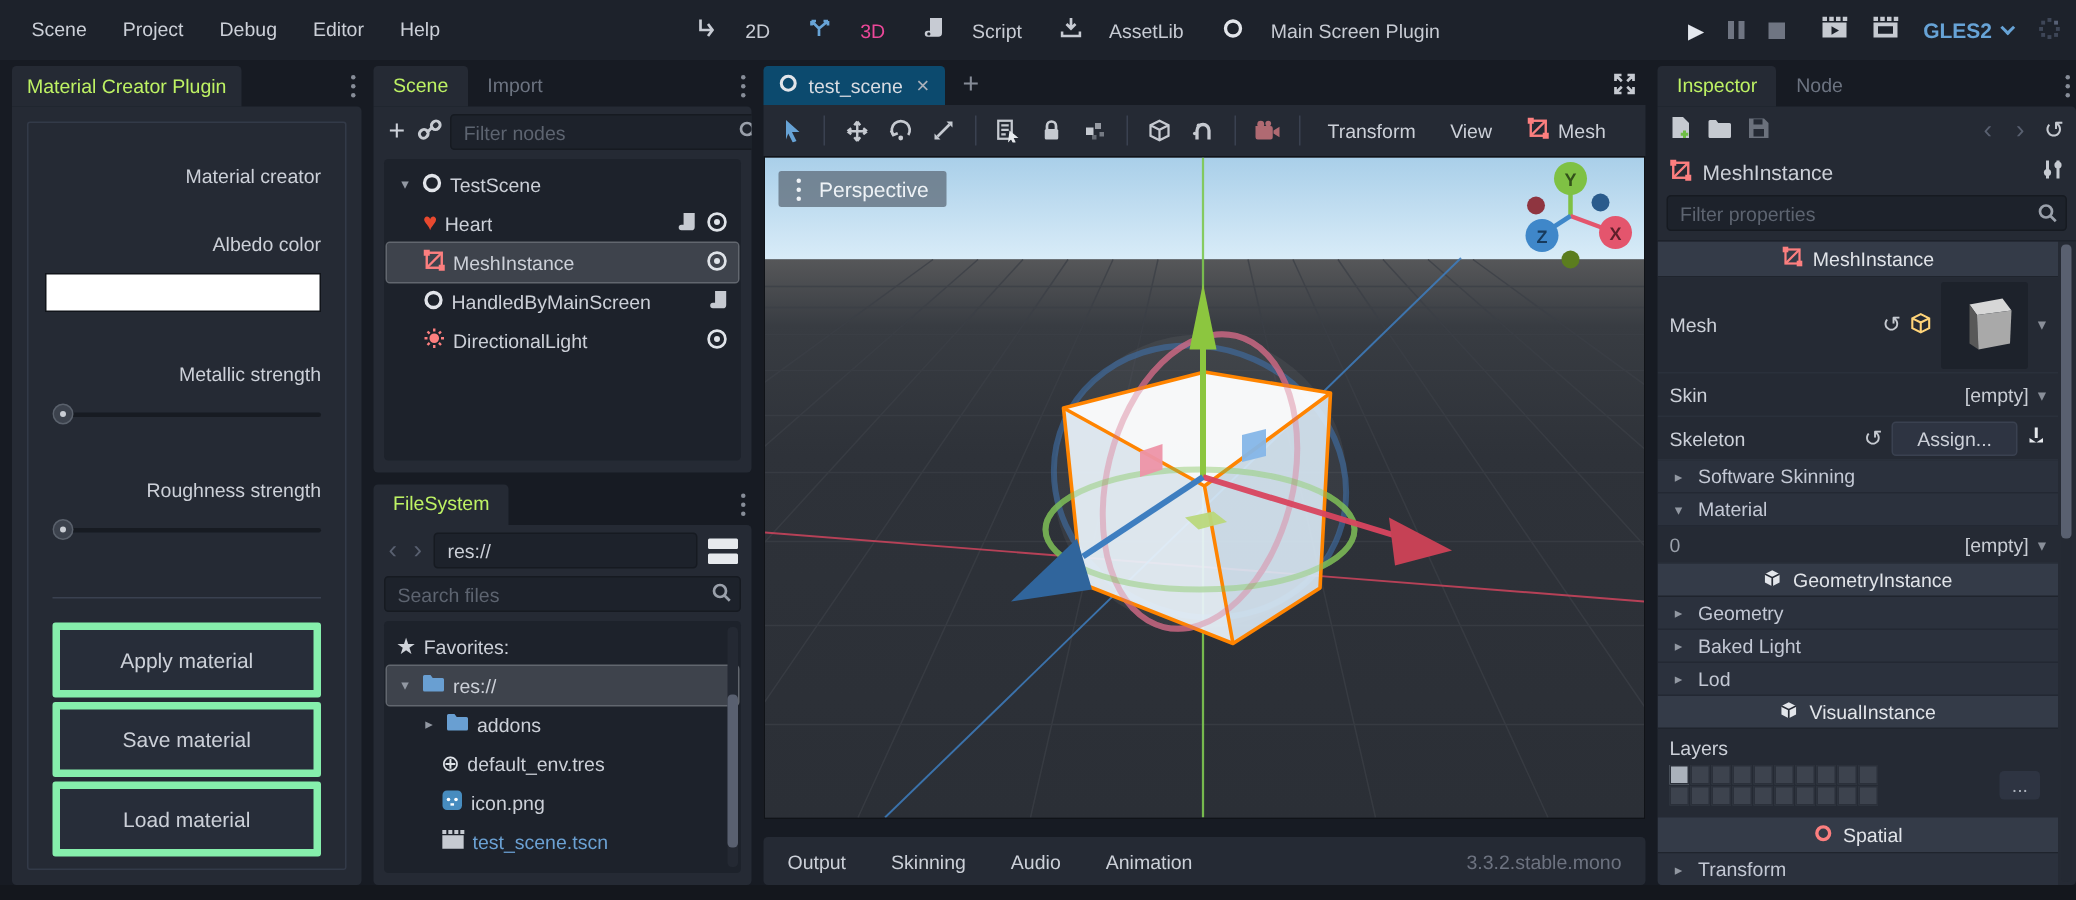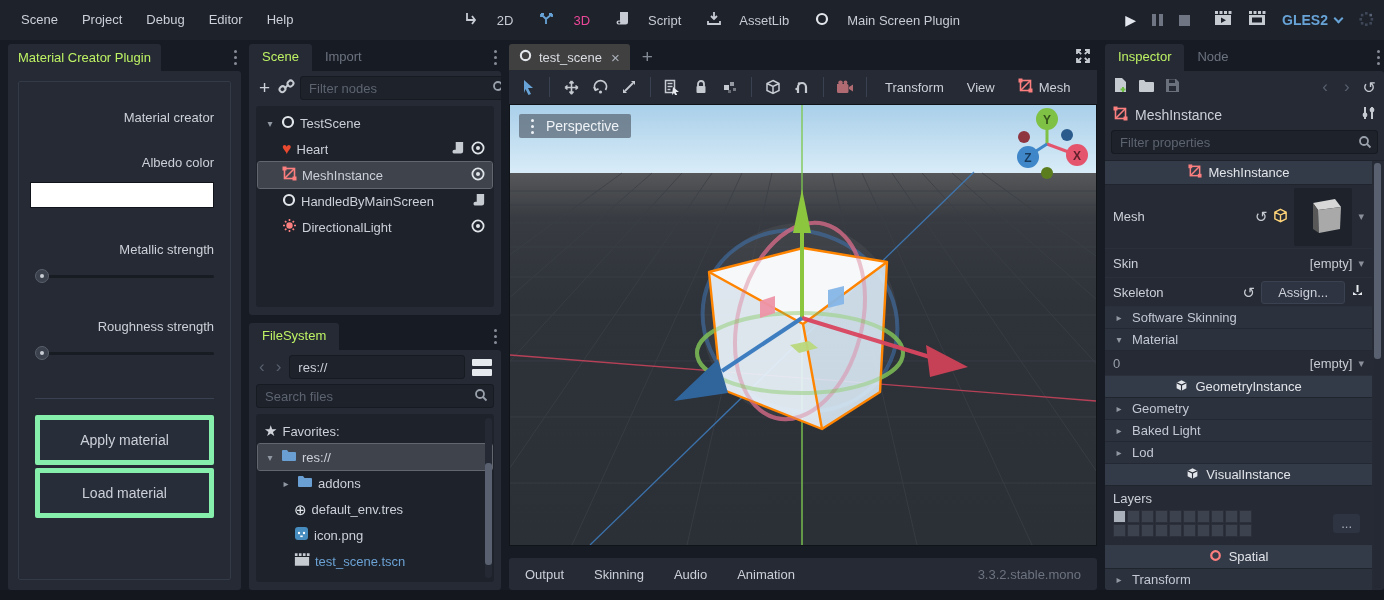--- a/index.html
+++ b/index.html
@@ -58,21 +58,21 @@
   .bluetext{color:#6ba1d3}
   .vscroll{position:absolute;right:2px;width:7px;border-radius:3px;background:#242933}
   .vthumb{position:absolute;left:0;width:7px;border-radius:3px;background:#596070}
   .navbtn{color:#596070;font-size:17px;padding:0 3px}
   .pathfield{flex:1;height:24px;background:#1d222b;border:1px solid #161a21;border-radius:3px;
     color:#ccd0d8;display:flex;align-items:center;padding:0 8px}
   .splitbtn{display:flex;flex-direction:column;gap:3px;padding:2px}
   .splitbtn i{width:20px;height:7px;background:#e6e9ed;border-radius:1px}
   
   .scenetabs{height:26px;display:flex;align-items:stretch}
-  .scenetab{display:flex;align-items:center;gap:7px;background:#404040;border-radius:3px 3px 0 0;
+  .scenetab{display:flex;align-items:center;gap:7px;background:#0c4a6e;border-radius:3px 3px 0 0;
     padding:0 10px;color:#d9dce2}
   .closex{color:#aab0ba;font-size:15px;padding-left:2px}
   .plus{color:#858b96;font-size:19px;padding:0 12px;align-self:center}
   .expandcorner{margin-left:auto;align-self:center;padding-right:6px}
   .vptoolbar{height:34px;background:#252a34;display:flex;align-items:center;padding:0 6px;gap:3px;flex-shrink:0}
   .ti{width:26px;height:26px;display:flex;align-items:center;justify-content:center;border-radius:3px}
   .tsep{width:1px;height:20px;background:#3a4150;margin:0 5px}
   .vmenu{padding:0 10px;color:#ccd0d8;display:flex;align-items:center;gap:6px}
   .vpwrap{position:relative;height:442px;background:#2d3138;border:1px solid #101318;flex-shrink:0}
   .persp{position:absolute;left:9px;top:9px;background:rgba(96,110,124,.78);border-radius:2px;
@@ -203,20 +203,21 @@
           <div class="track"></div>
           <div class="knob"></div>
         </div>
         <div class="mat-label">Roughness strength</div>
         <div class="slider">
           <div class="track"></div>
           <div class="knob"></div>
         </div>
         <div class="sep"></div>
         <div class="mbtn">Apply material</div>
+        <div class="mbtn">Save material</div>
         <div class="mbtn">Load material</div>
       </div>
     </div>
   </div>
 
   <div class="col" style="width:252px;gap:8px">
 
     <div class="col" style="height:271px">
       <div class="tabs">
         <div class="tab active">Scene</div>

